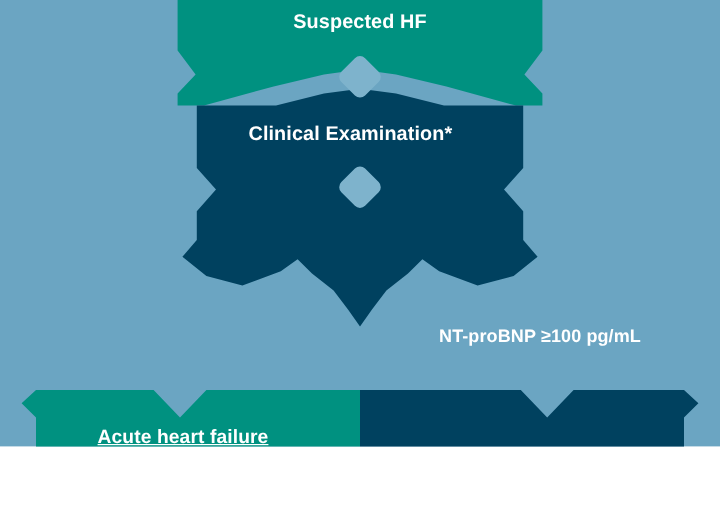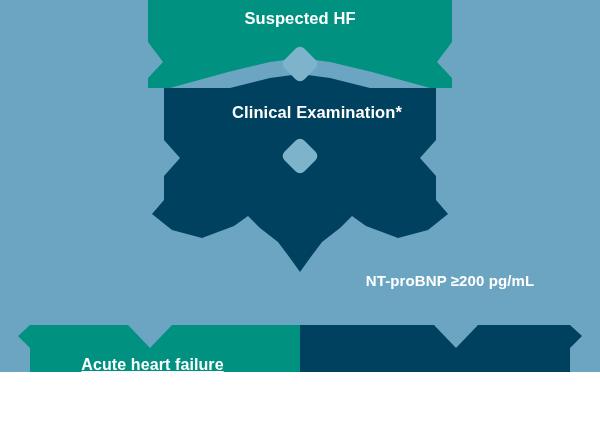--- a/index.html
+++ b/index.html
@@ -36,21 +36,21 @@
     white-space: pre-line;
     pointer-events: none;
   }
   #label-suspected-hf {
     left: 130px;
     top: 8px;
     width: 340px;
     font-size: 16.5px;
   }
   #label-clinical-exam {
-    left: 127px;
+    left: 102px;
     top: 102px;
     width: 380px;
     font-size: 16.5px;
     text-align: center;
   }
   #label-ntprobnp-measure {
     left: 100px;
     top: 187px;
     width: 400px;
     font-size: 16.5px;
@@ -175,20 +175,20 @@
              Z"></path>
 
   </svg>
 
   <div class="label" id="label-suspected-hf">Suspected HF</div>
 
   <div class="label" id="label-clinical-exam">Clinical Examination*</div>
 
 
 
-  <div class="label" id="label-branch-high">NT-proBNP ≥200 pg/mL</div>
+  <div class="label" id="label-branch-high">NT-proBNP ≥100 pg/mL</div>
 
   <div class="label" id="label-outcome-left">Acute heart failure
 not confirmed</div>
 
   <div class="label" id="label-outcome-right"></div>
 
 </div>
 
 </body></html>

